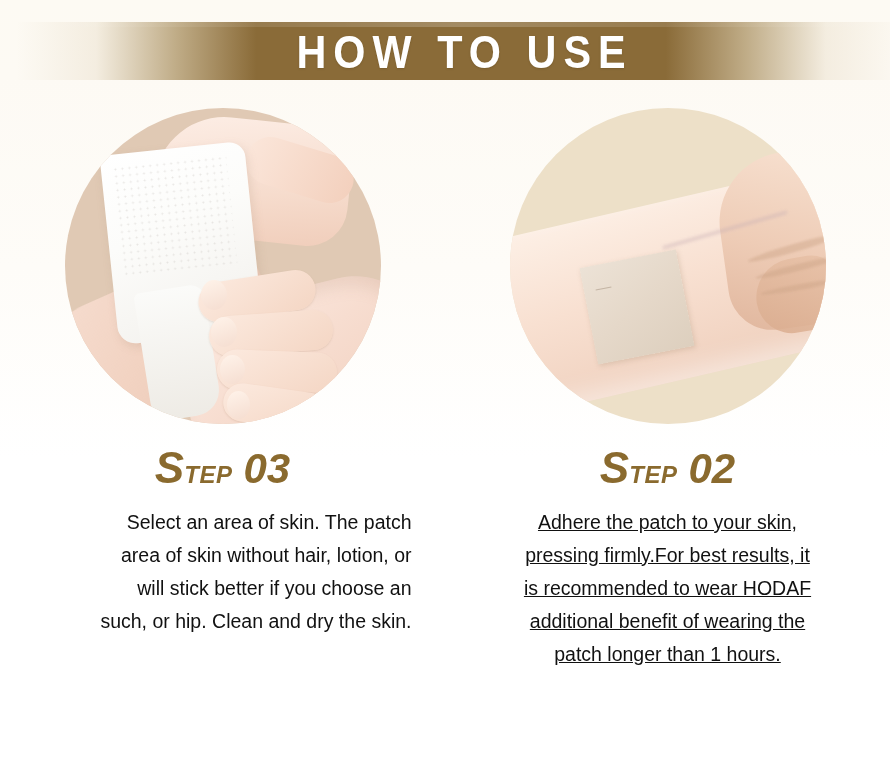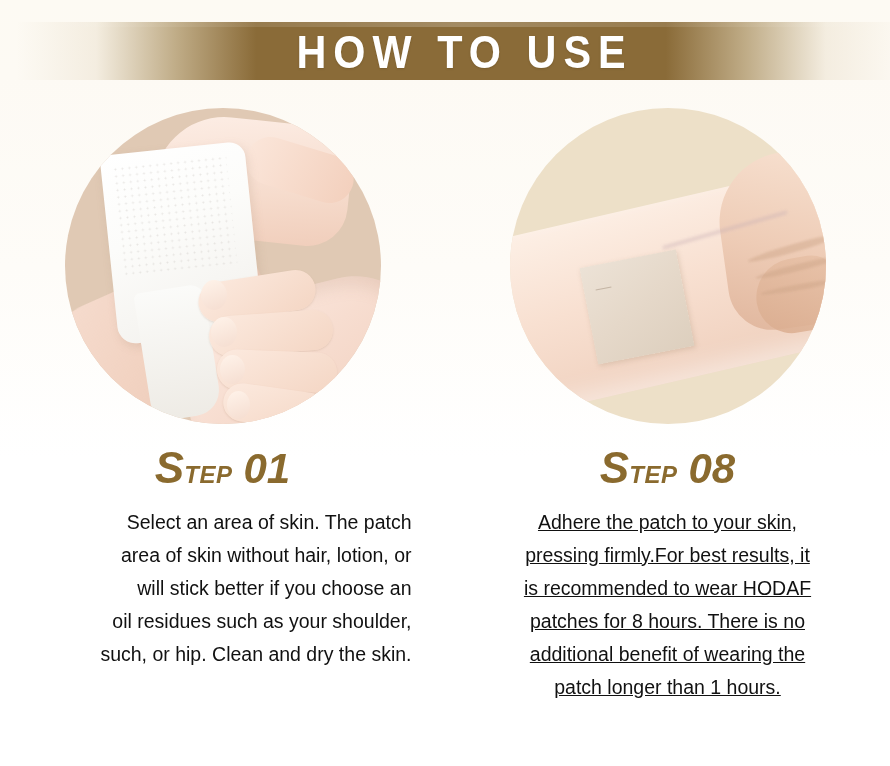--- a/index.html
+++ b/index.html
@@ -331,28 +331,27 @@
       <div class="ph-l-finger ph-l-f4"></div>
       <div class="ph-l-nail ph-l-n1"></div>
       <div class="ph-l-nail ph-l-n2"></div>
       <div class="ph-l-nail ph-l-n3"></div>
       <div class="ph-l-nail ph-l-n4"></div>
     </div>
 
     <div class="step-label">
       <span class="step-word-s">S</span>
       <span class="step-word-tep">TEP</span>
-      <span class="step-num">01</span>
+      <span class="step-num">03</span>
     </div>
 
     <div class="step-body left">
       <span class="body-line">Select an area of skin. The patch</span>
       <span class="body-line">area of skin without hair, lotion, or</span>
       <span class="body-line">will stick better if you choose an</span>
-      <span class="body-line">oil residues such as your shoulder,</span>
       <span class="body-line">such, or hip. Clean and dry the skin.</span>
     </div>
   </div>
 
   <div class="step-col">
 
     <div class="photo-circle right">
       <div class="ph-r-arm"></div>
       <div class="ph-r-wrist"></div>
       <div class="ph-r-knuckle"></div>
@@ -362,26 +361,25 @@
       <div class="ph-r-crease ph-r-c3"></div>
       <div class="ph-r-crease ph-r-c4"></div>
       <div class="ph-r-crease ph-r-c5"></div>
       <div class="ph-r-patch"></div>
       <div class="ph-r-patch-mark"></div>
     </div>
 
     <div class="step-label">
       <span class="step-word-s">S</span>
       <span class="step-word-tep">TEP</span>
-      <span class="step-num">08</span>
+      <span class="step-num">02</span>
     </div>
 
     <div class="step-body right">
       <span class="body-line">Adhere the patch to your skin,</span>
       <span class="body-line">pressing firmly.For best results, it</span>
       <span class="body-line">is recommended to wear HODAF</span>
-      <span class="body-line">patches for 8 hours. There is no</span>
       <span class="body-line">additional benefit of wearing the</span>
       <span class="body-line">patch longer than 1 hours.</span>
     </div>
   </div>
 
 </div>
 
 </body></html>

